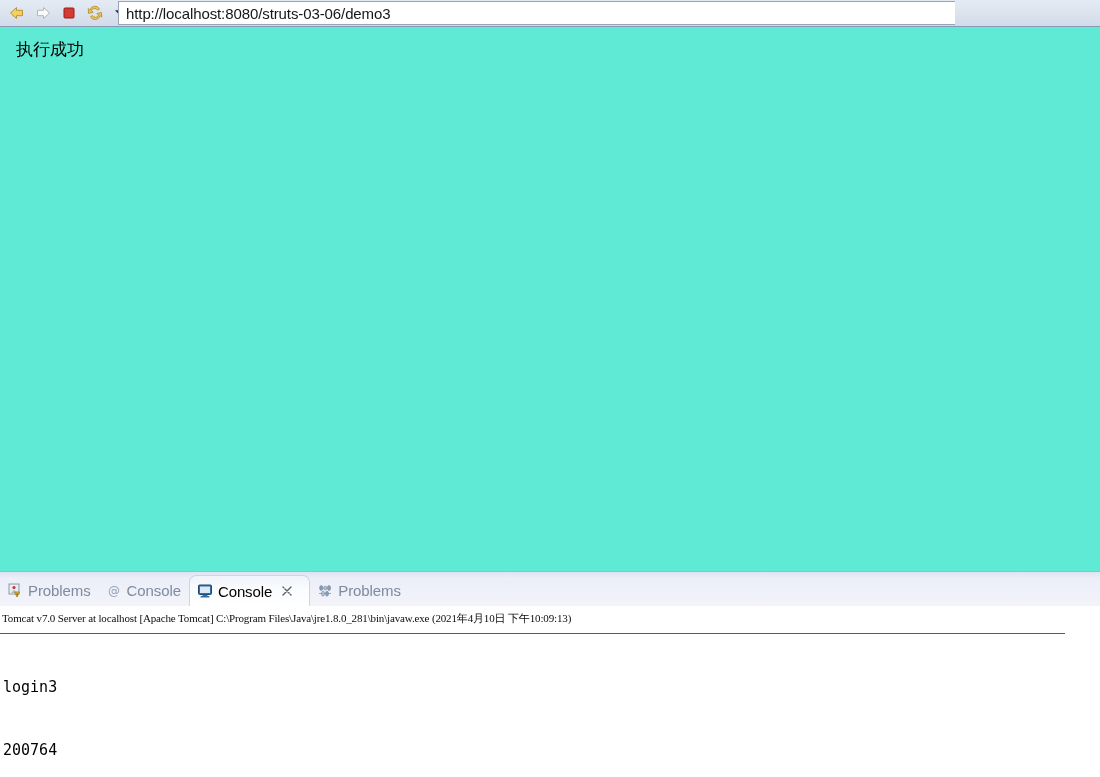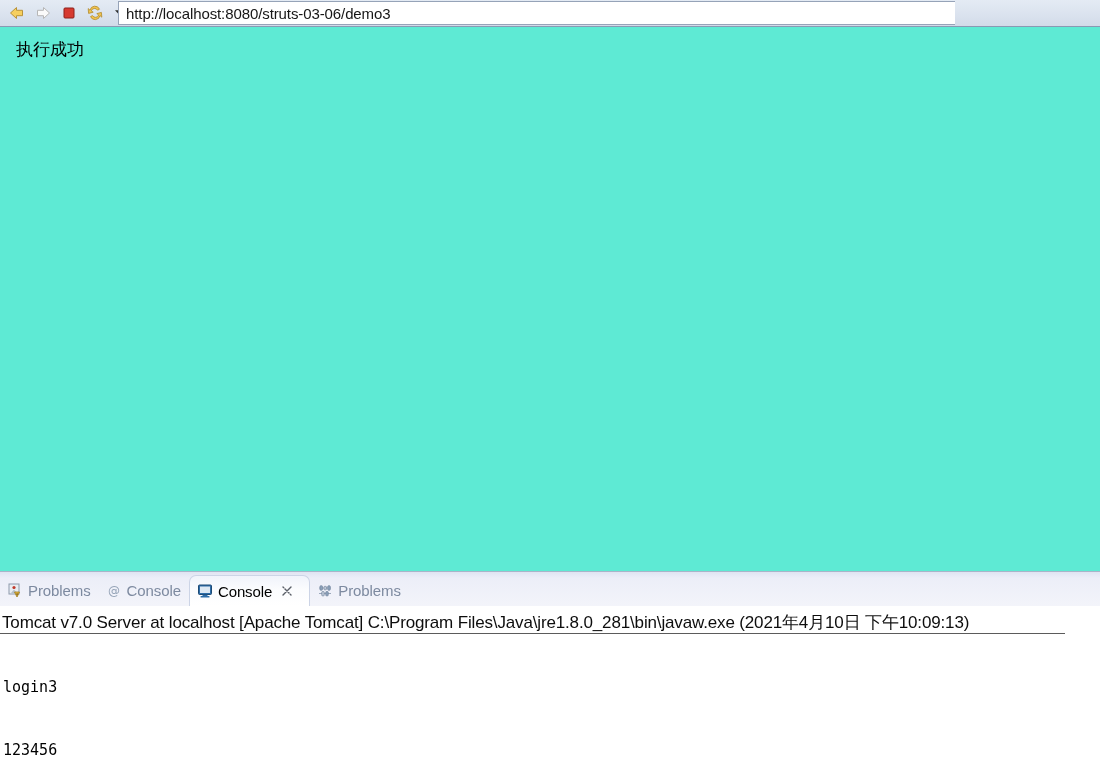--- a/index.html
+++ b/index.html
@@ -162,24 +162,24 @@
     top: 35px;
     width: 1100px;
     height: 171px;
     background: #ffffff;
     overflow: hidden;
   }
   .console-header {
     position: absolute;
     left: 2px;
     top: 5px;
-    font-size: 17px;
+    font-size: 11px;
     color: #0d0d0d;
     white-space: nowrap;
-    font-family: Liberation Sans, sans-serif;
+    font-family: Liberation Serif, serif;
     letter-spacing: -0.15px;
   }
   .console-header-rule {
     position: absolute;
     left: 0;
     top: 27px;
     width: 1065px;
     height: 1px;
     background: #5b5b5b;
   }
@@ -324,19 +324,19 @@
       <span>Problems</span>
     </div>
 
   </div>
 
   <div class="console-area">
     <div class="console-header">Tomcat v7.0 Server at localhost [Apache Tomcat] C:\Program Files\Java\jre1.8.0_281\bin\javaw.exe (2021年4月10日 下午10:09:13)</div>
     <div class="console-header-rule"></div>
     <div class="console-output">
       <div class="console-line">login3</div>
-      <div class="console-line">123456</div>
+      <div class="console-line">200764</div>
       
     </div>
   </div>
 
   <div class="watermark">https://blog.csdn.net/qq_46150940</div>
 </div>
 
 </body></html>

